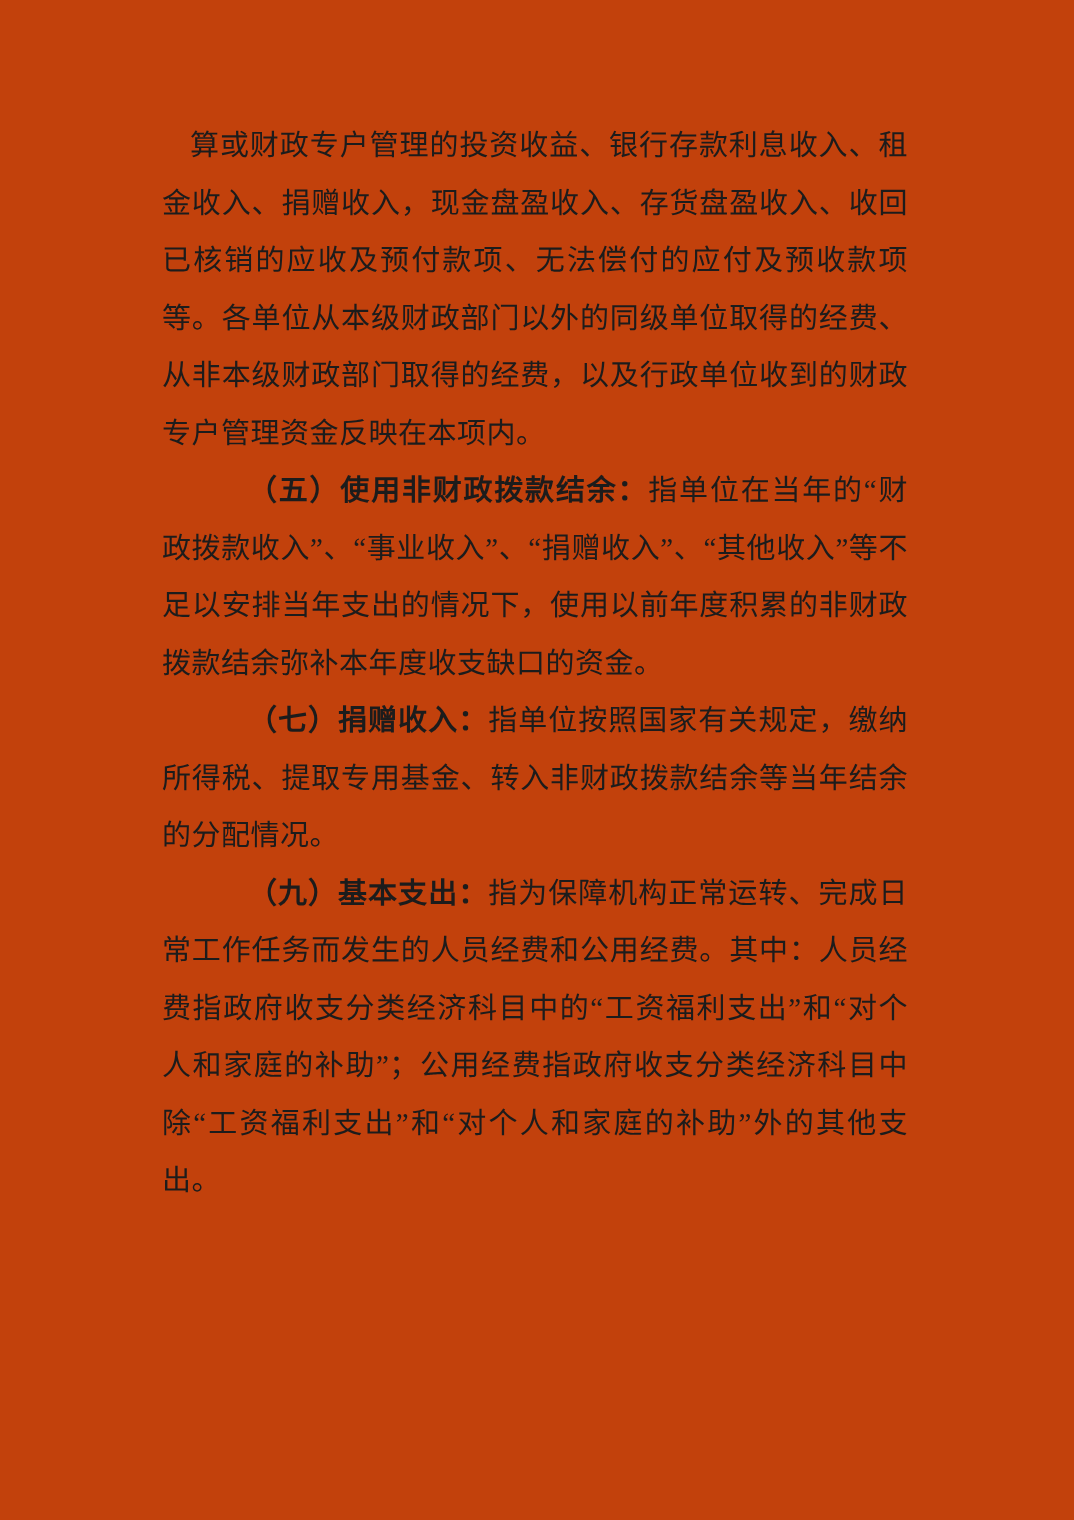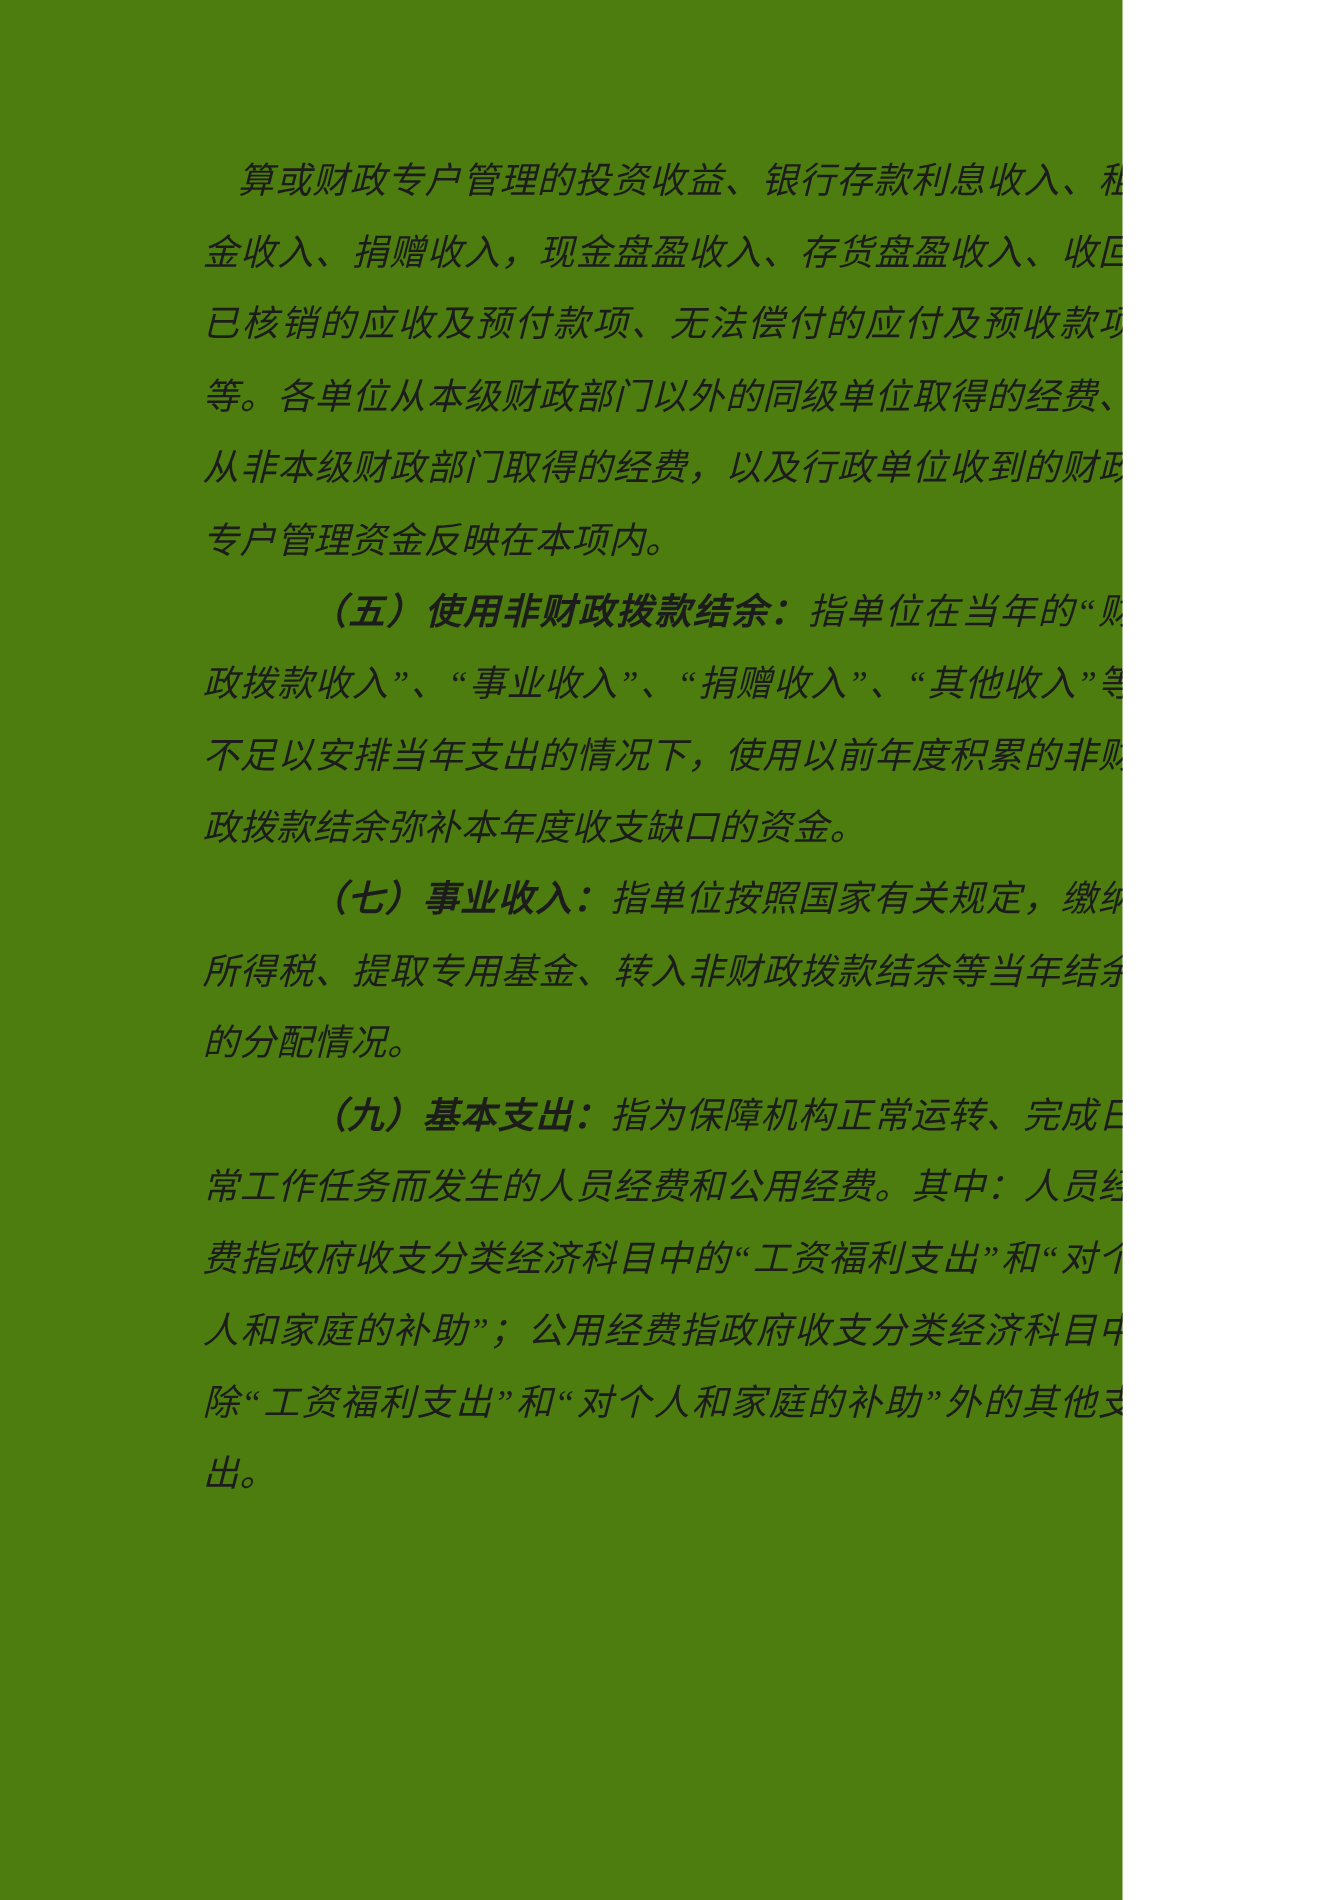--- a/index.html
+++ b/index.html
@@ -2,25 +2,24 @@
 <html lang="zh-CN"><head>
 <meta charset="utf-8">
 <style>
   html, body {
     margin: 0;
     padding: 0;
     background: #ffffff;
   }
   .page {
     position: relative;
-    width: 898px;
+    width: 1074px;
     height: 1520px;
-    background: #4d7c0f;
+    background: #c2410c;
     overflow: hidden;
-    font-style: italic;
   }
   .content {
     position: absolute;
     left: 162px;
     top: 117px;
     width: 746px;
     font-family: "Liberation Serif", "DejaVu Serif", serif;
     font-size: 29px;
     line-height: 57.5px;
     color: #1c1c1c;
@@ -45,19 +44,19 @@
 <body>
 
 <div class="page">
   <div class="content">
 
     <p class="para"><span class="head"></span><span>算或财政专户管理的投资收益、银行存款利息收入、租金收入、捐赠收入，现金盘盈收入、存货盘盈收入、收回已核销的应收及预付款项、无法偿付的应付及预收款项等。各单位从本级财政部门以外的同级单位取得的经费、从非本级财政部门取得的经费，以及行政单位收到的财政专户管理资金反映在本项内。</span></p>
 
     <p class="para indented"><span class="head">（五）使用非财政拨款结余：</span><span>指单位在当年的“财政拨款收入”、“事业收入”、“捐赠收入”、“其他收入”等不足以安排当年支出的情况下，使用以前年度积累的非财政拨款结余弥补本年度收支缺口的资金。</span></p>
 
 
-    <p class="para indented"><span class="head">（七）事业收入：</span><span>指单位按照国家有关规定，缴纳所得税、提取专用基金、转入非财政拨款结余等当年结余的分配情况。</span></p>
+    <p class="para indented"><span class="head">（七）捐赠收入：</span><span>指单位按照国家有关规定，缴纳所得税、提取专用基金、转入非财政拨款结余等当年结余的分配情况。</span></p>
 
 
     <p class="para indented"><span class="head">（九）基本支出：</span><span>指为保障机构正常运转、完成日常工作任务而发生的人员经费和公用经费。其中：人员经费指政府收支分类经济科目中的“工资福利支出”和“对个人和家庭的补助”；公用经费指政府收支分类经济科目中除“工资福利支出”和“对个人和家庭的补助”外的其他支出。</span></p>
 
   </div>
 </div>
 
 </body></html>

